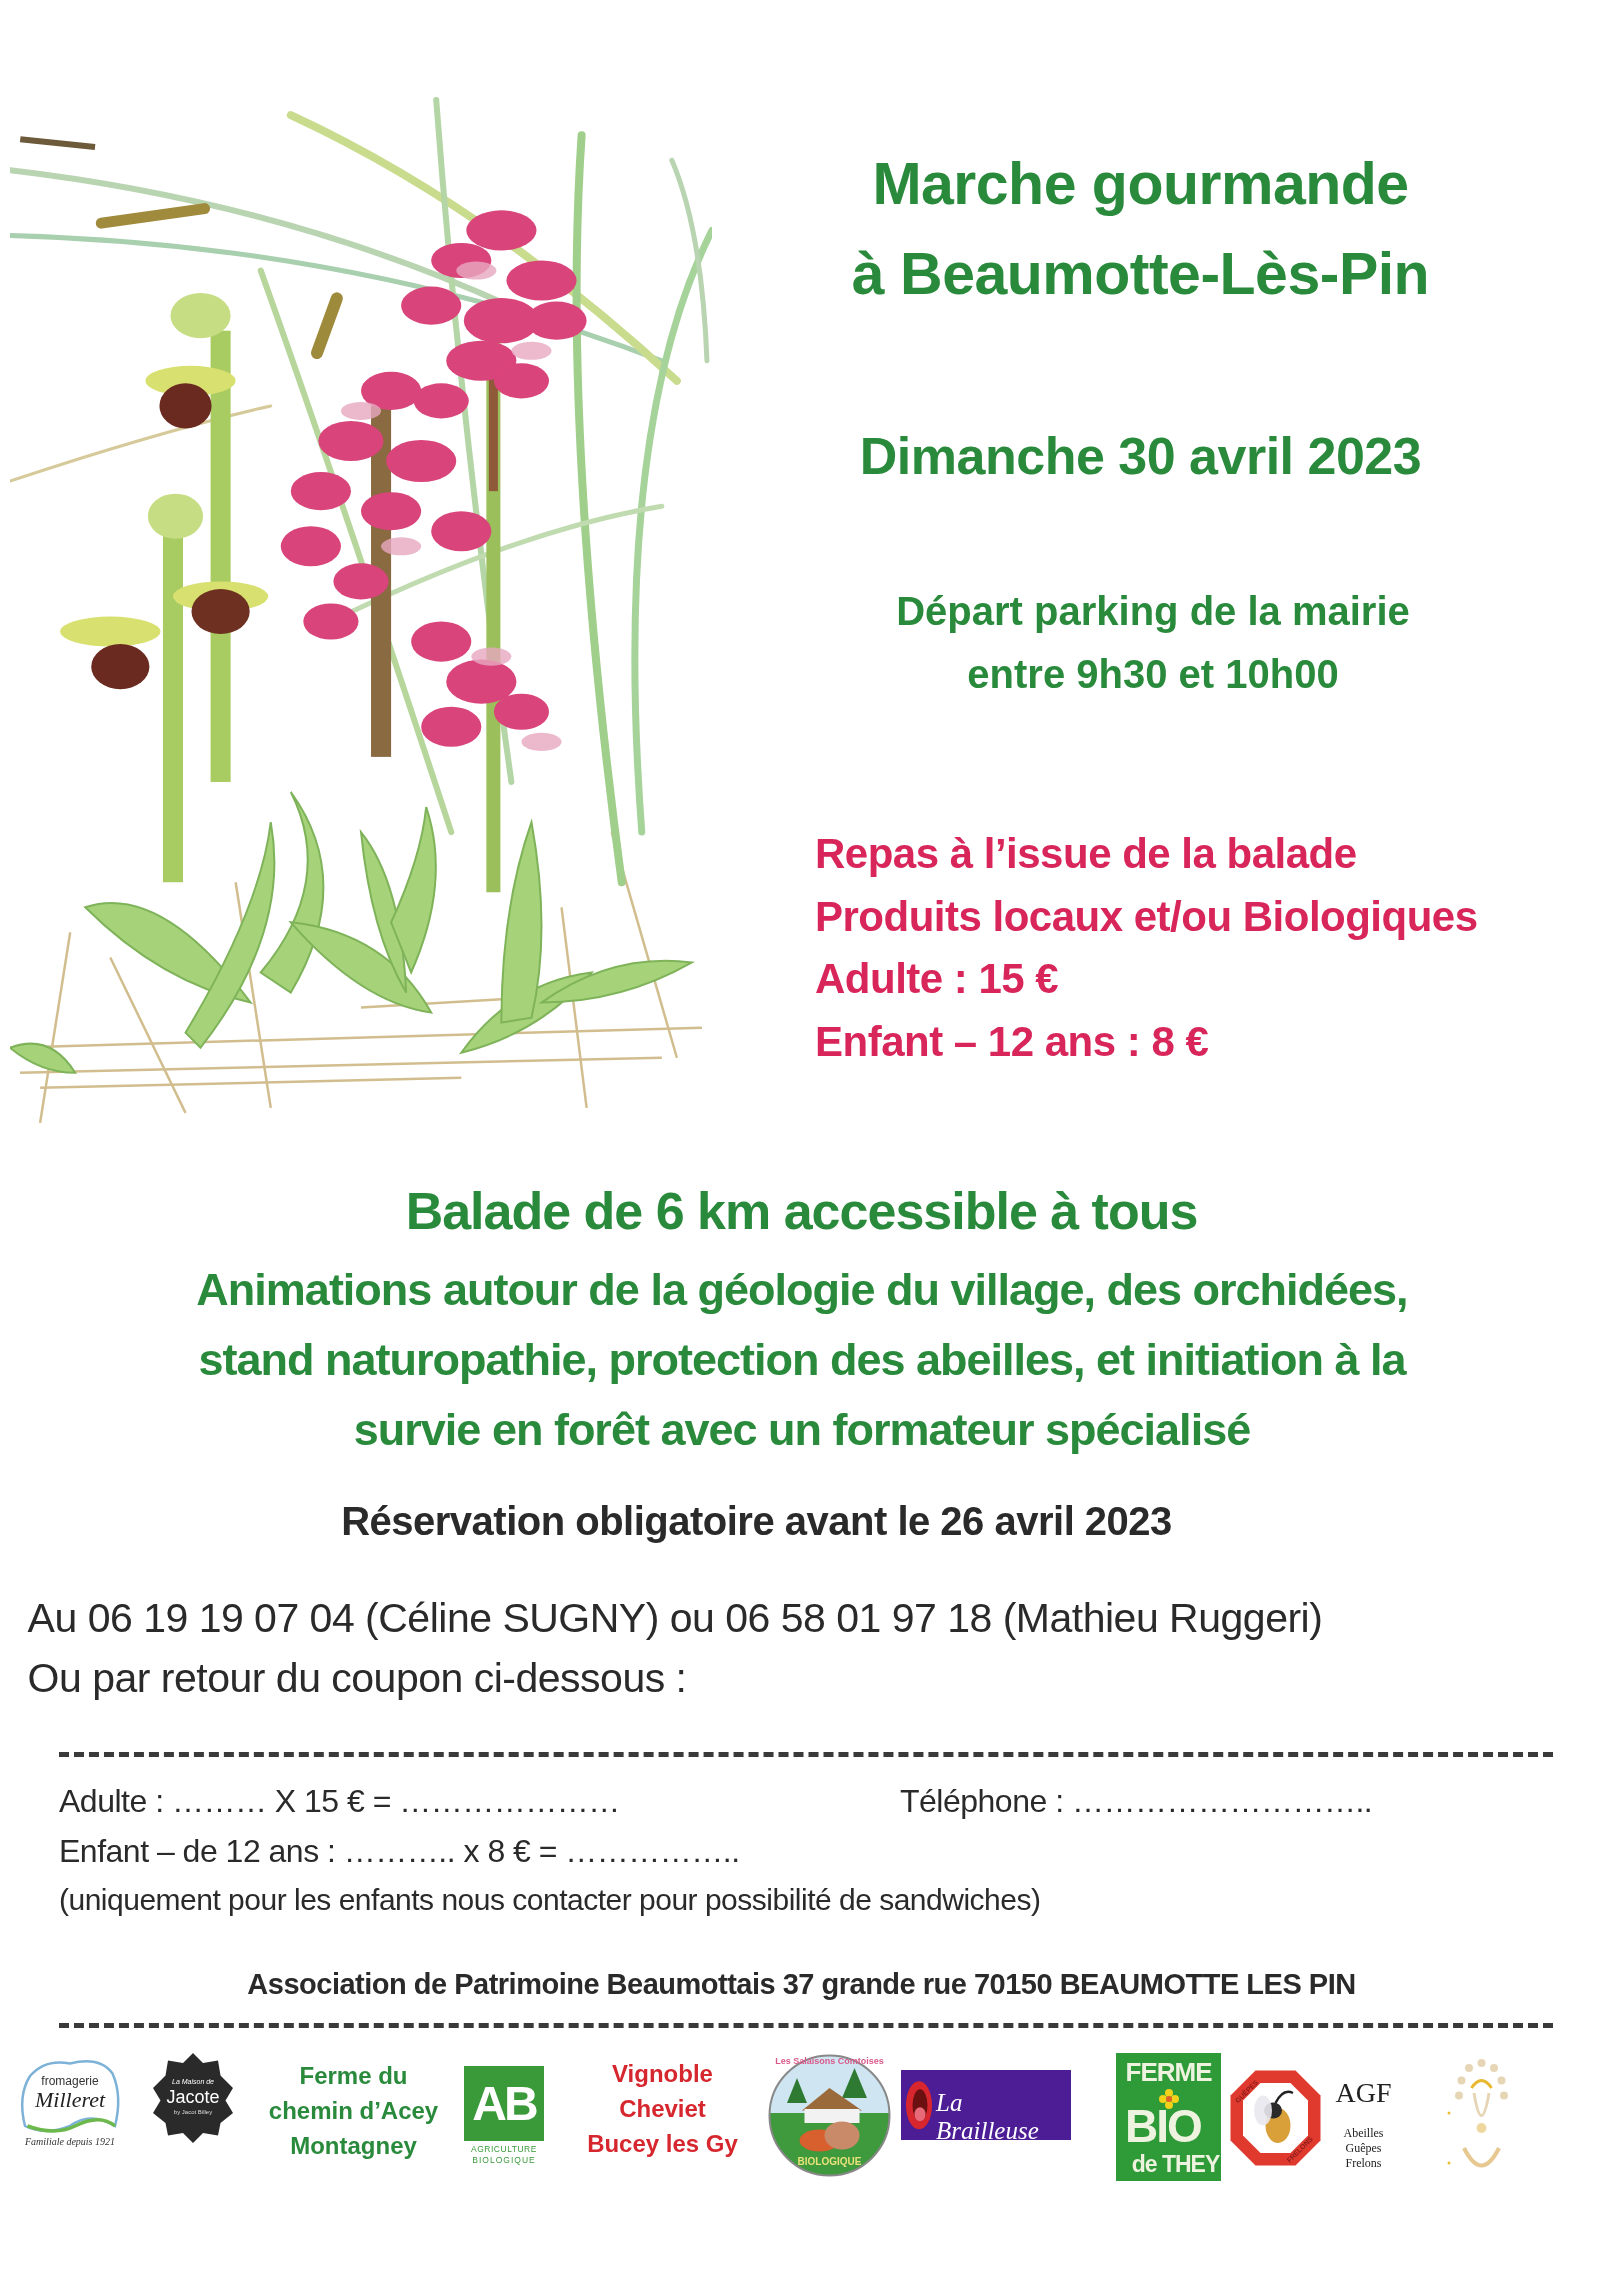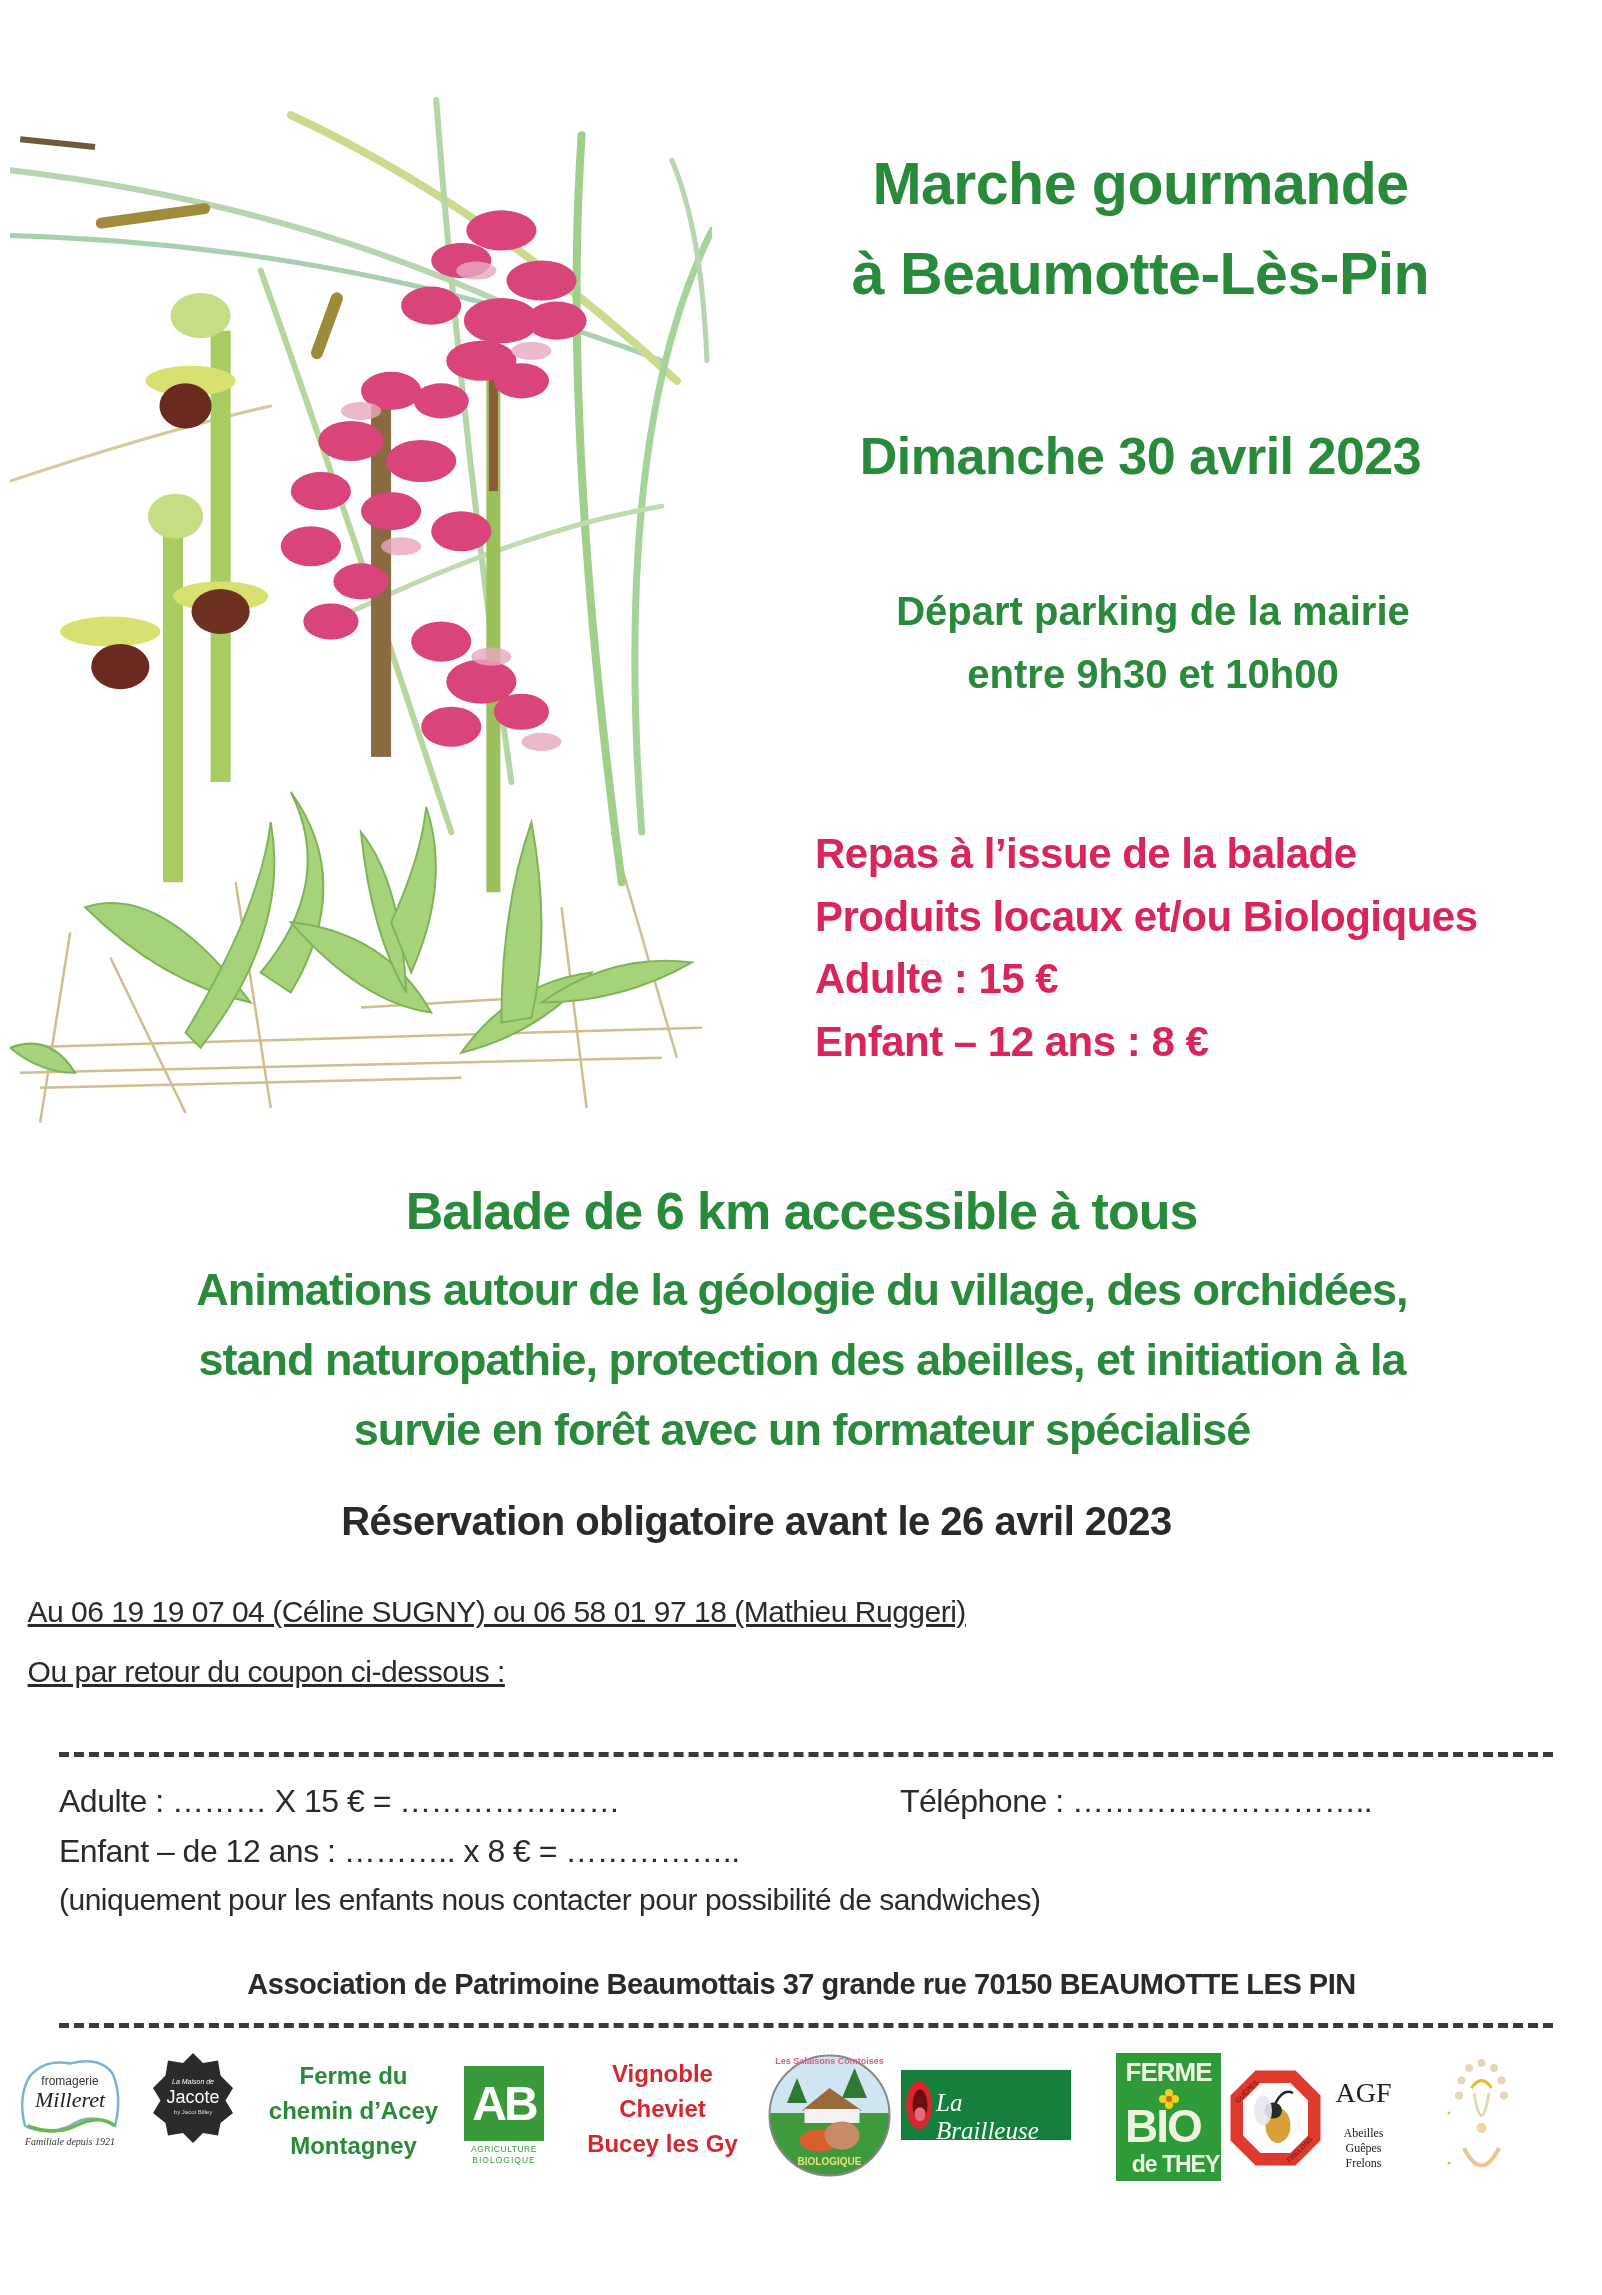--- a/index.html
+++ b/index.html
@@ -26,21 +26,21 @@
   #repas2 { top:955px; }
   #repas3 { top:1018px; }
 
   #balade { left:0; top:1181px; width:1603px; font-size:52px; font-weight:bold; text-align:center; letter-spacing:-1px; }
   .anim { left:30px; width:1544px; font-size:45px; font-weight:bold; text-align:center; letter-spacing:-1px; white-space:nowrap; }
   #anim0 { top:1264px; }
   #anim1 { top:1334px; }
   #anim2 { top:1404px; }
 
   #reservation { left:0; top:1499px; width:1513px; font-size:40px; font-weight:bold; text-align:center; letter-spacing:-0.5px; }
-  .contact { left:27.6px; font-size:30px; white-space:nowrap; letter-spacing:-0.5px;text-decoration:underline; }
+  .contact { left:27.6px; font-size:41px; white-space:nowrap; letter-spacing:-0.5px; }
   #contact0 { top:1595px; }
   #contact1 { top:1655px; }
 
   .dash { left:59px; width:1494px; height:0; border-top:5px dashed #3a3a3a; }
   #dash-top { top:1752px; }
   #dash-bottom { top:2023px; }
 
   .coupon { font-size:32px; white-space:nowrap; letter-spacing:-0.5px; }
   #coupon-adulte { left:59px; top:1783px; }
   #coupon-tel { left:900px; top:1783px; }
@@ -246,21 +246,21 @@
       <rect x="75" y="112" width="110" height="28" fill="#f2f2f2"></rect>
       <ellipse cx="105" cy="175" rx="40" ry="22" fill="#d8602e"></ellipse>
       <ellipse cx="150" cy="165" rx="35" ry="28" fill="#c98a6a"></ellipse>
     </g>
     <circle cx="125" cy="125" r="120" fill="none" stroke="#888" stroke-width="4"></circle>
   </svg>
   <div class="abs" style="left:0;top:3px;width:125px;text-align:center;font-size:9px;font-weight:bold;color:#d95a8a;">Les Salaisons Comtoises</div>
   <div class="abs" style="left:0;top:103px;width:125px;text-align:center;font-size:10px;font-weight:bold;color:#e8e27a;">BIOLOGIQUE</div>
 </div>
 
-<div id="logo-brailleuse" class="logo" style="background:#15803d;">
+<div id="logo-brailleuse" class="logo" style="background:#4c1d95;">
   <svg class="abs" style="left:3px;top:9px;" width="30" height="53" viewBox="0 0 60 105">
     <ellipse cx="30" cy="52" rx="26" ry="48" fill="#d8262e"></ellipse>
     <ellipse cx="32" cy="52" rx="15" ry="32" fill="#6a1010"></ellipse>
     <ellipse cx="32" cy="70" rx="11" ry="14" fill="#e86a78"></ellipse>
   </svg>
   <div class="abs" style="left:35px;top:19px;width:135px;font-size:25px;font-style:italic;font-family:'Liberation Serif',serif;color:#fff;">La Brailleuse</div>
 </div>
 
 <div id="logo-bio-they" class="logo" style="background:#2f9a38;">
   <div class="abs" style="left:0;top:4px;width:105px;text-align:center;font-size:26px;font-weight:bold;color:#eef3e0;letter-spacing:-1px;">FERME</div>

